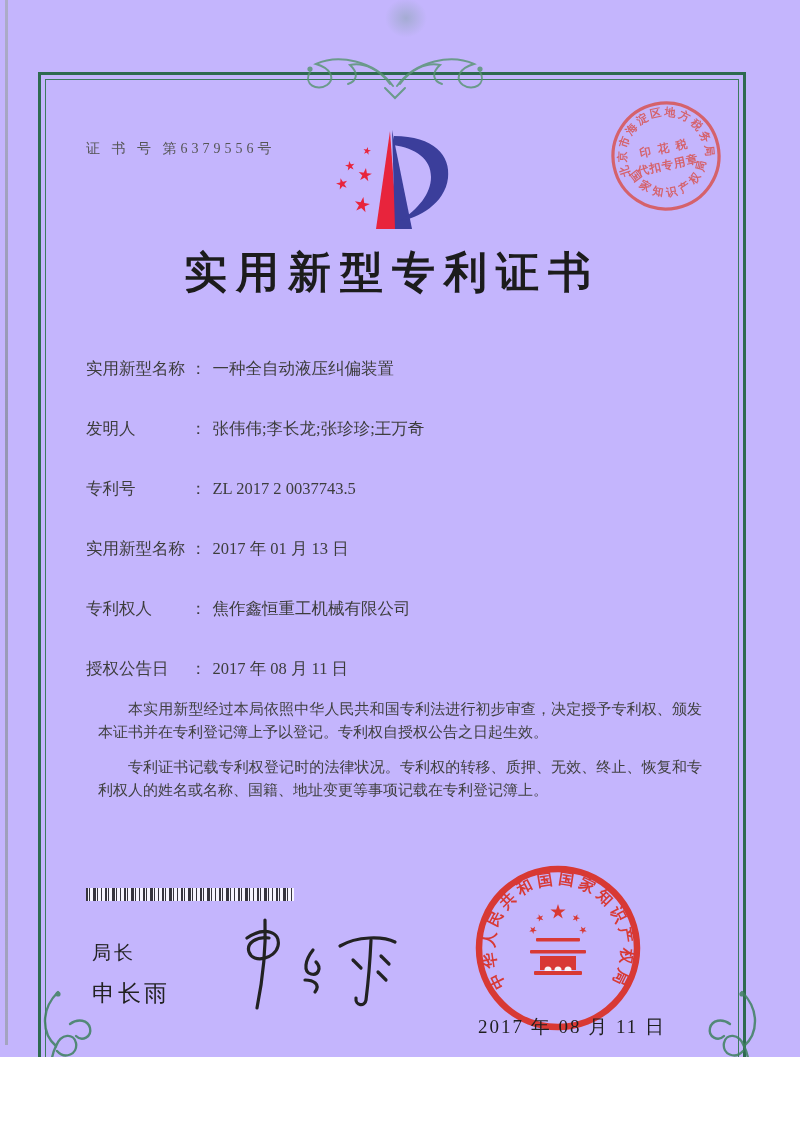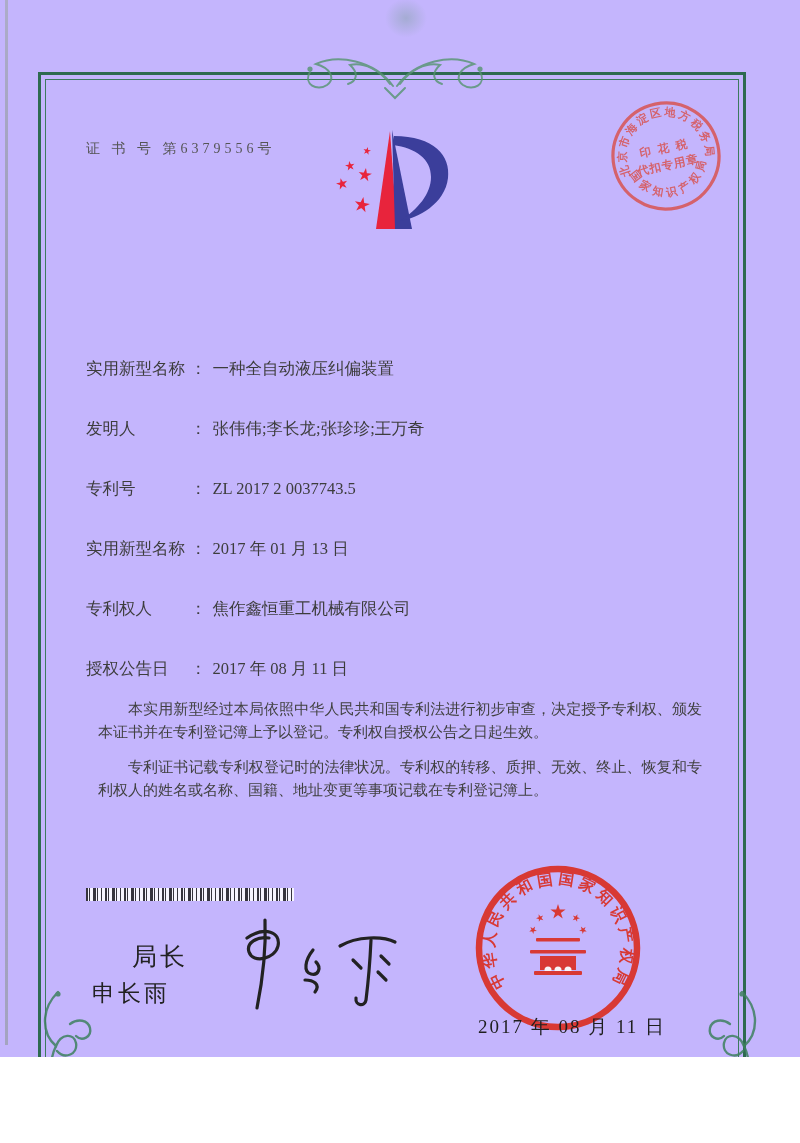--- a/index.html
+++ b/index.html
@@ -22,22 +22,22 @@
         text-align:justify;text-align-last:justify;}
   .f-label::after{content:"";display:inline-block;width:100%;height:0;}
   .f-colon{display:inline-block;margin-right:6px;}
   .body-text{position:absolute;left:86px;top:686px;width:628px;font-size:15px;line-height:23px;
         color:#414141;text-align:justify;}
   .body-text p{margin:12px;text-indent:2em;}
   .barcode{position:absolute;left:86px;top:888px;width:208px;height:13px;opacity:.85;
         background:repeating-linear-gradient(90deg,#1d1d1d 0 2px,#fff 2px 3px,#1d1d1d 3px 4px,
         #fff 4px 7px,#1d1d1d 7px 10px,#fff 10px 11px,#1d1d1d 11px 12px,#fff 12px 15px,
         #1d1d1d 15px 16px,#fff 16px 19px);}
-  .sig-title{position:absolute;left:92px;top:940px;font-size:25px;letter-spacing:3px;color:#222;
-        font-family:"Liberation Sans",sans-serif;margin-left:40px;}
+  .sig-title{position:absolute;left:92px;top:940px;font-size:19px;letter-spacing:3px;color:#222;
+        font-family:"Liberation Sans",sans-serif;}
   .sig-name{position:absolute;left:92px;top:978px;font-size:23px;letter-spacing:3px;color:#222;
         font-family:"Liberation Sans",sans-serif;}
   .signature{position:absolute;left:205px;top:916px;}
   .office-seal{position:absolute;left:468px;top:858px;}
   .issue-date{position:absolute;left:478px;top:1014px;font-size:19px;letter-spacing:2px;
         color:#1f1f1f;z-index:5;}
   .footer{position:absolute;left:0;top:1056px;width:784px;text-align:center;font-size:12.5px;
         letter-spacing:2px;color:#5a5a5a;}
   .orn{position:absolute;}
   .orn-top{left:270px;top:48px;}
@@ -122,20 +122,21 @@
         <textPath href="#taxArcTop" startOffset="50%" text-anchor="middle">北京市海淀区地方税务局</textPath>
       </text>
       <text font-size="11" letter-spacing="4" fill="#d9504c" font-weight="bold">
         <textPath href="#taxArcBottom" startOffset="50%" text-anchor="middle">国家知识产权局</textPath>
       </text>
       <text x="64" y="60" font-size="11.5" letter-spacing="2" fill="#d9504c" font-weight="bold" text-anchor="middle">印 花 税</text>
       <text x="64" y="77" font-size="11.5" letter-spacing="1" fill="#d9504c" font-weight="bold" text-anchor="middle">代扣专用章</text>
     </g>
   </svg>
 
+  <div class="title">实用新型专利证书</div>
 
   <div class="field-row" style="top:356px">
     <span class="f-label">实用新型名称</span><span class="f-colon">：</span><span class="f-value">一种全自动液压纠偏装置</span>
   </div>
   <div class="field-row" style="top:416px">
     <span class="f-label">发明人</span><span class="f-colon">：</span><span class="f-value">张伟伟;李长龙;张珍珍;王万奇</span>
   </div>
   <div class="field-row" style="top:476px">
     <span class="f-label">专利号</span><span class="f-colon">：</span><span class="f-value">ZL 2017 2 0037743.5</span>
   </div>

